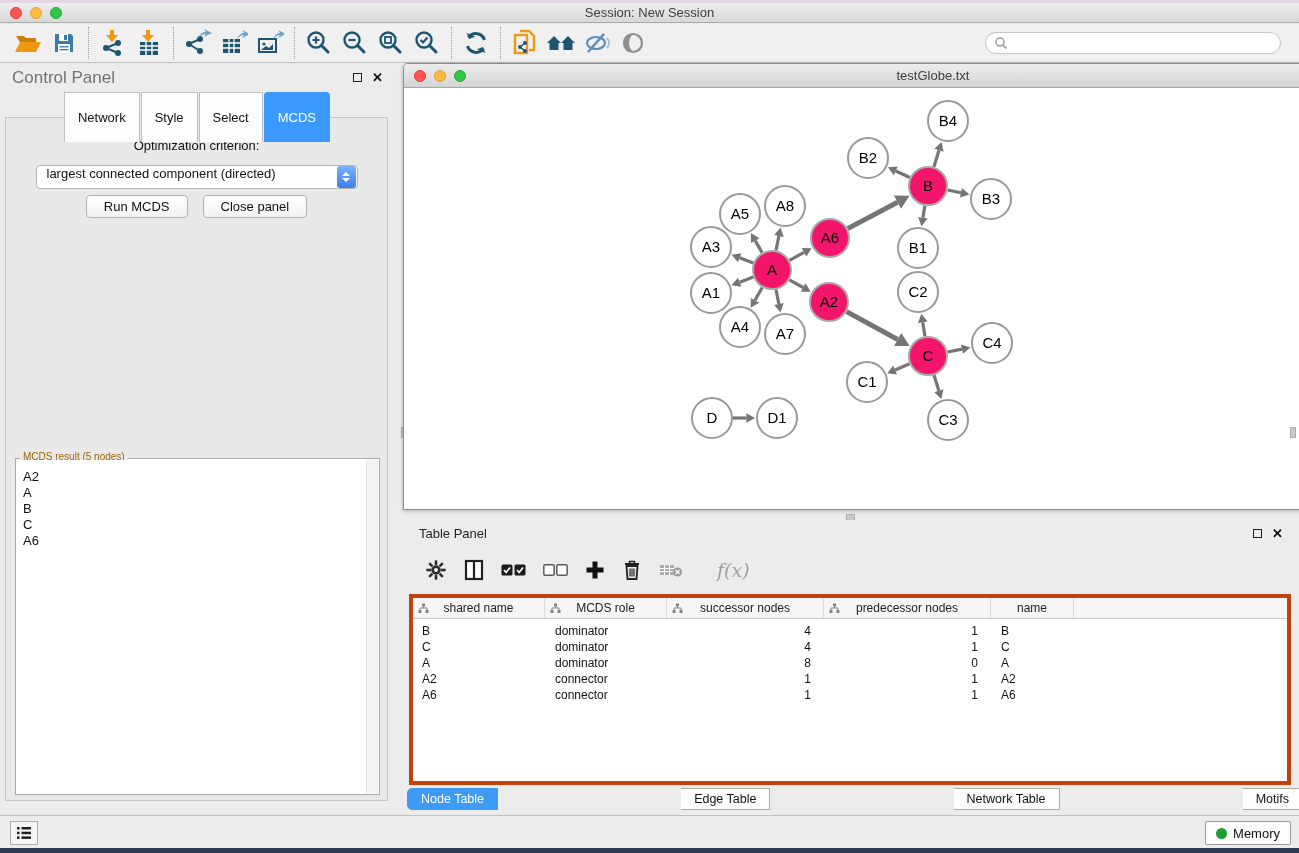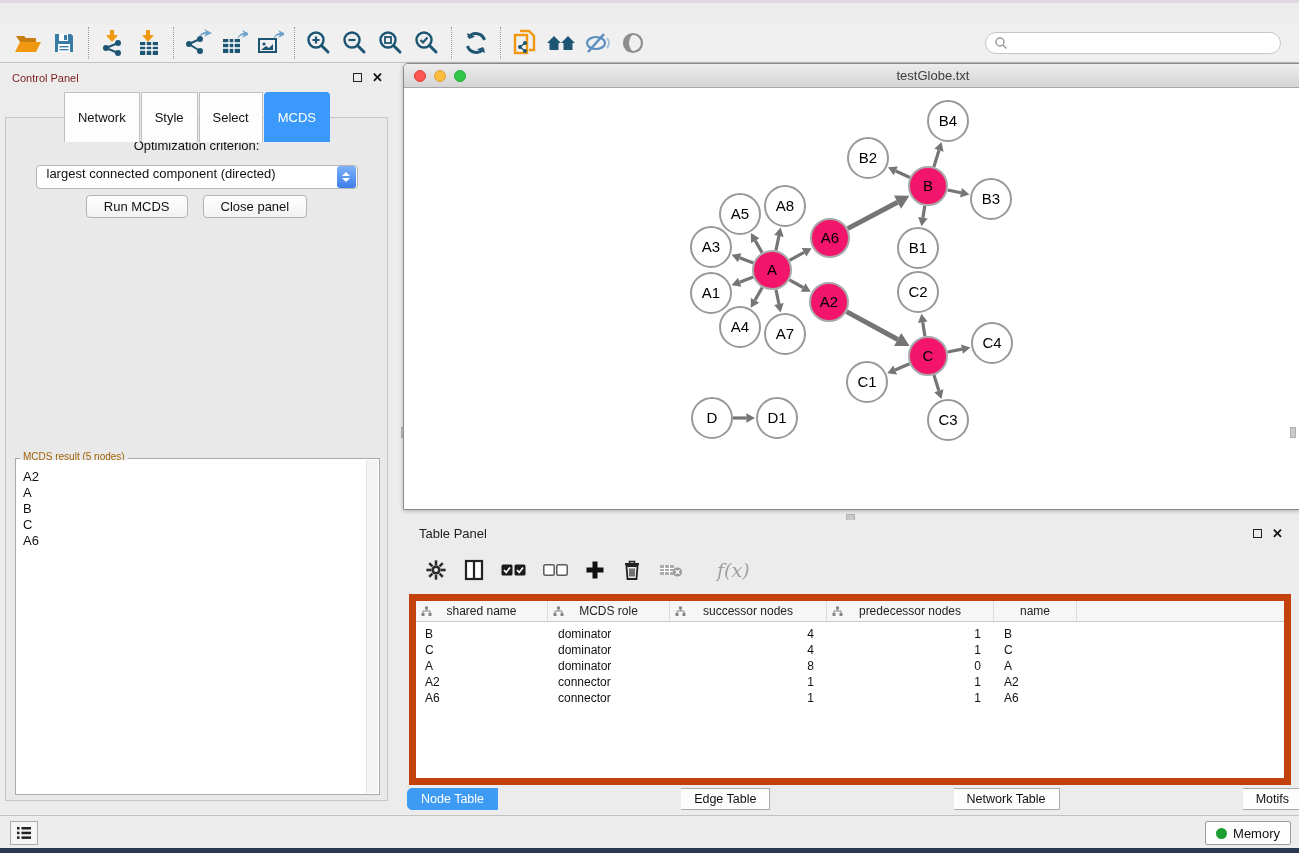--- a/index.html
+++ b/index.html
@@ -24,21 +24,21 @@
     border-bottom:1px solid #C2C2C2; display:flex; align-items:center; padding:0 10px; }
   .tbtn { width:36px; height:32px; display:flex; align-items:center; justify-content:center; }
   .tsep { width:1px; height:32px; border-left:1px dotted #9A9A9A; margin:0 6px; }
   .searchbox { margin-left:auto; margin-right:8px; width:296px; height:22px; background:#fff;
     border:1px solid #C6C6C6; border-radius:12px; display:flex; align-items:center; padding:0 8px; }
   .searchbox input { border:none; outline:none; flex:1; font-size:12px; background:transparent; font-family:"Liberation Sans",sans-serif; }
 
   
   .control-panel { position:absolute; left:0; top:63px; width:395px; height:752px; background:#ECECEC; }
   .panel-head { height:29px; display:flex; align-items:center; padding:0 12px; }
-  .panel-head .ptitle { font-size:11px; color:#7f1d1d; }
+  .panel-head .ptitle { font-size:17px; color:#737373; }
   .panel-head .picons { margin-left:auto; display:flex; align-items:center; gap:10px; }
   .float-sq { width:9px; height:9px; border:1.5px solid #222; display:inline-block; }
   .close-x { font-weight:bold; font-size:13px; color:#111; line-height:1; }
   .cp-tabs { display:flex; justify-content:center; gap:0; position:relative; z-index:2; }
   .cp-tab { background:#FDFDFD; border:1px solid #BFBFBF; border-bottom:none; padding:17px 13px; font-size:13px; color:#111; margin-right:1px; }
   .cp-tab.sel { background:#3B99FC; color:#fff; border-color:#3B99FC; border-radius:4px 4px 0 0; }
   .cp-content { position:absolute; left:5px; top:54px; width:383px; height:684px;
     background:#E9E9E9; border:1px solid #C6C6C6; }
   .opt-label { text-align:center; margin-top:20px; font-size:13px; color:#111; }
   .select-row { display:flex; justify-content:center; margin-top:12px; }
@@ -71,21 +71,21 @@
   .resize-grip { position:absolute; right:1px; bottom:1px; width:10px; height:10px;
     background:repeating-linear-gradient(135deg,transparent,transparent 2px,#A9A9A9 2px,#A9A9A9 3px); }
   .h-grip { position:absolute; left:443px; top:451px; width:9px; height:7px; background:#C9C9C9; border:1px solid #B0B0B0; }
 
   
   .table-panel { position:absolute; left:0; top:457px; width:896px; height:295px; background:#ECECEC; }
   .tp-head { height:26px; display:flex; align-items:center; padding:0 16px; }
   .tp-toolbar { position:absolute; left:6px; top:28px; width:882px; height:44px; display:flex; align-items:center; gap:17px; padding-left:16px; }
   .tp-ic { display:flex; align-items:center; justify-content:center; }
   .fx { font-family:"DejaVu Serif", serif; font-style:italic; font-size:19px; color:#9F9F9F;margin-left:17px; }
-  .ntable { position:absolute; left:6px; top:74px; width:882px; height:191px; background:#fff; border:7px solid #c2410c; overflow:hidden; }
+  .ntable { position:absolute; left:6px; top:74px; width:882px; height:191px; background:#fff; border:4px solid #c2410c; overflow:hidden; }
   .thead { display:grid; grid-template-columns:132px 122px 157px 167px 83px 1fr; height:21px;
     background:#F6F6F6; border-bottom:1px solid #C9C9C9; }
   .hcell { position:relative; display:flex; align-items:center; justify-content:center;
     font-size:12px; color:#222; border-right:1px solid #DCDCDC; }
   .hcell .mini { position:absolute; left:5px; top:5px; }
   .hcell.last { border-right:none; }
   .trow { display:grid; grid-template-columns:132px 122px 157px 167px 83px 1fr; height:16px; align-items:center; }
   .tcell { font-size:12px; color:#111; overflow:hidden; white-space:nowrap; }
   .tcell.c0 { padding-left:9px; }
   .tcell.c1 { padding-left:10px; }
@@ -107,20 +107,28 @@
   .desktop-bottom { position:absolute; left:0; top:848px; width:100%; height:5px; background:#2B3850; }
 
   svg { display:block; }
 </style>
 </head>
 <body>
 
 <div class="app">
   <div class="desktop-top"></div>
 
+  <div class="titlebar">
+    <div class="win-title">Session: New Session</div>
+    <div class="traffic">
+      <span class="tl red"></span>
+      <span class="tl yellow"></span>
+      <span class="tl green"></span>
+    </div>
+  </div>
 
   <div class="toolbar">
     <div class="tbtn">
       <svg width="28" height="24" viewBox="0 0 28 24">
         <path d="M2 5h8l2 2h10v4H6z" fill="#C87F12"></path>
         <path d="M1 21l5-10h21l-5 10z" fill="#F0980F"></path>
       </svg>
     </div>
     <div class="tbtn">
       <svg width="24" height="24" viewBox="0 0 24 24">

